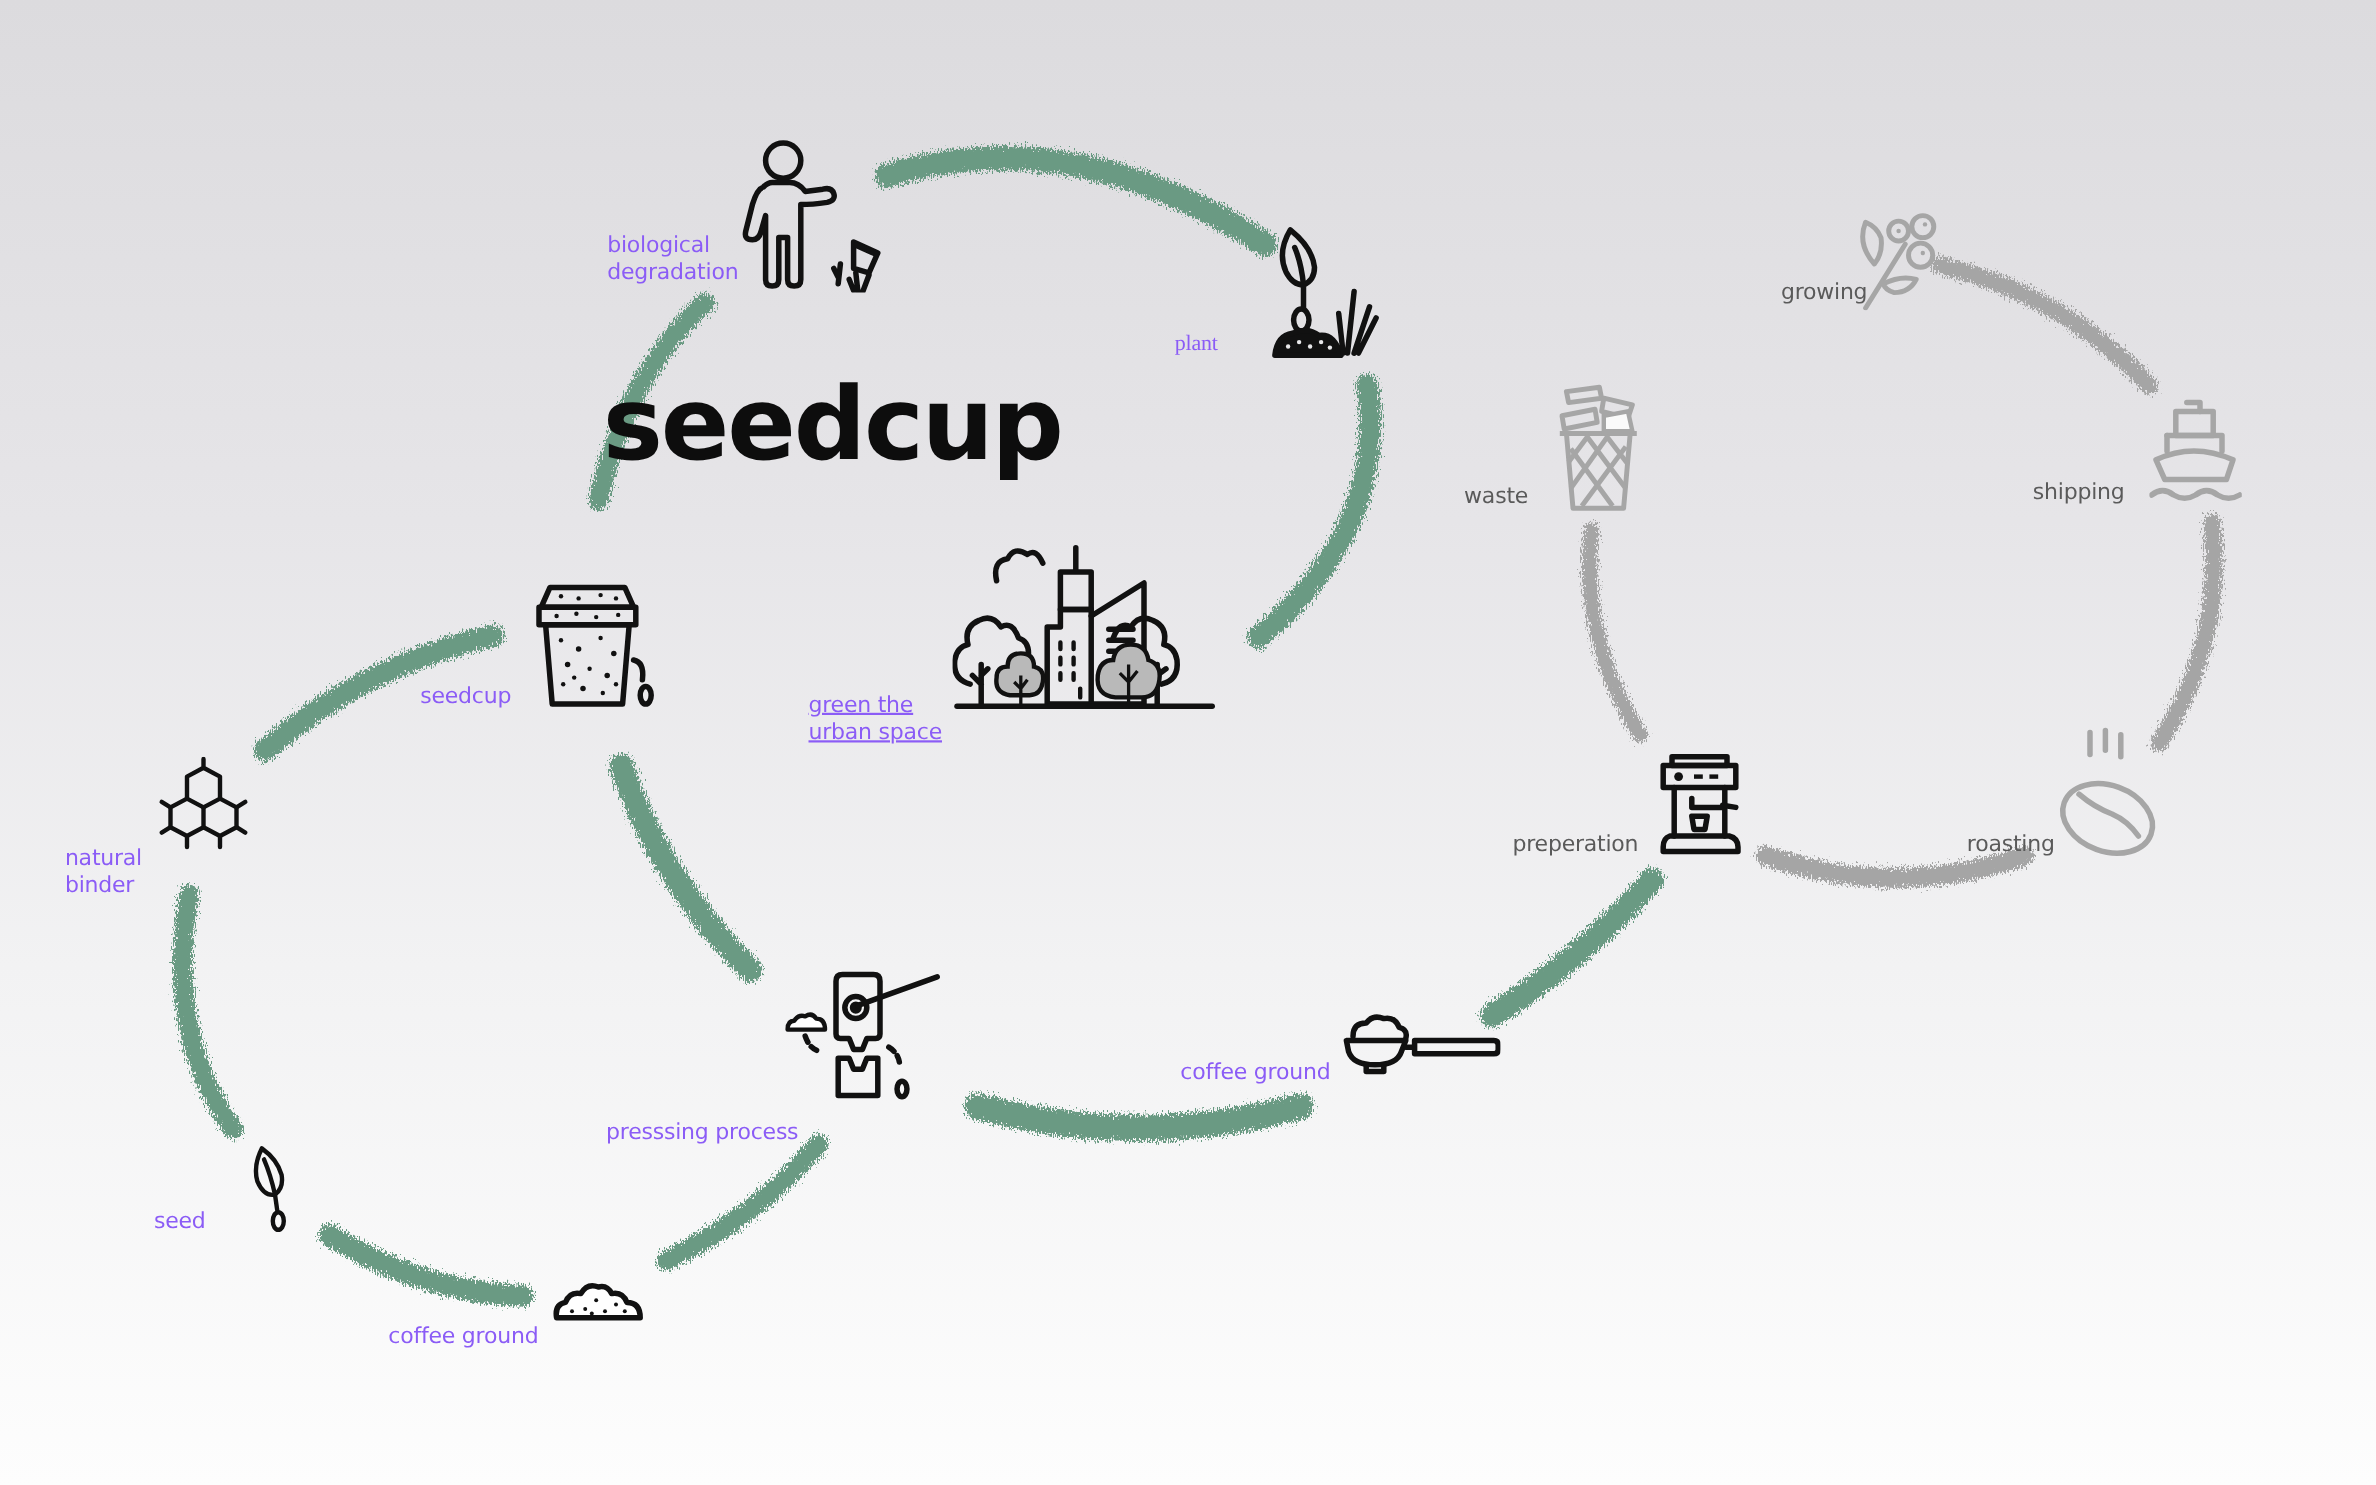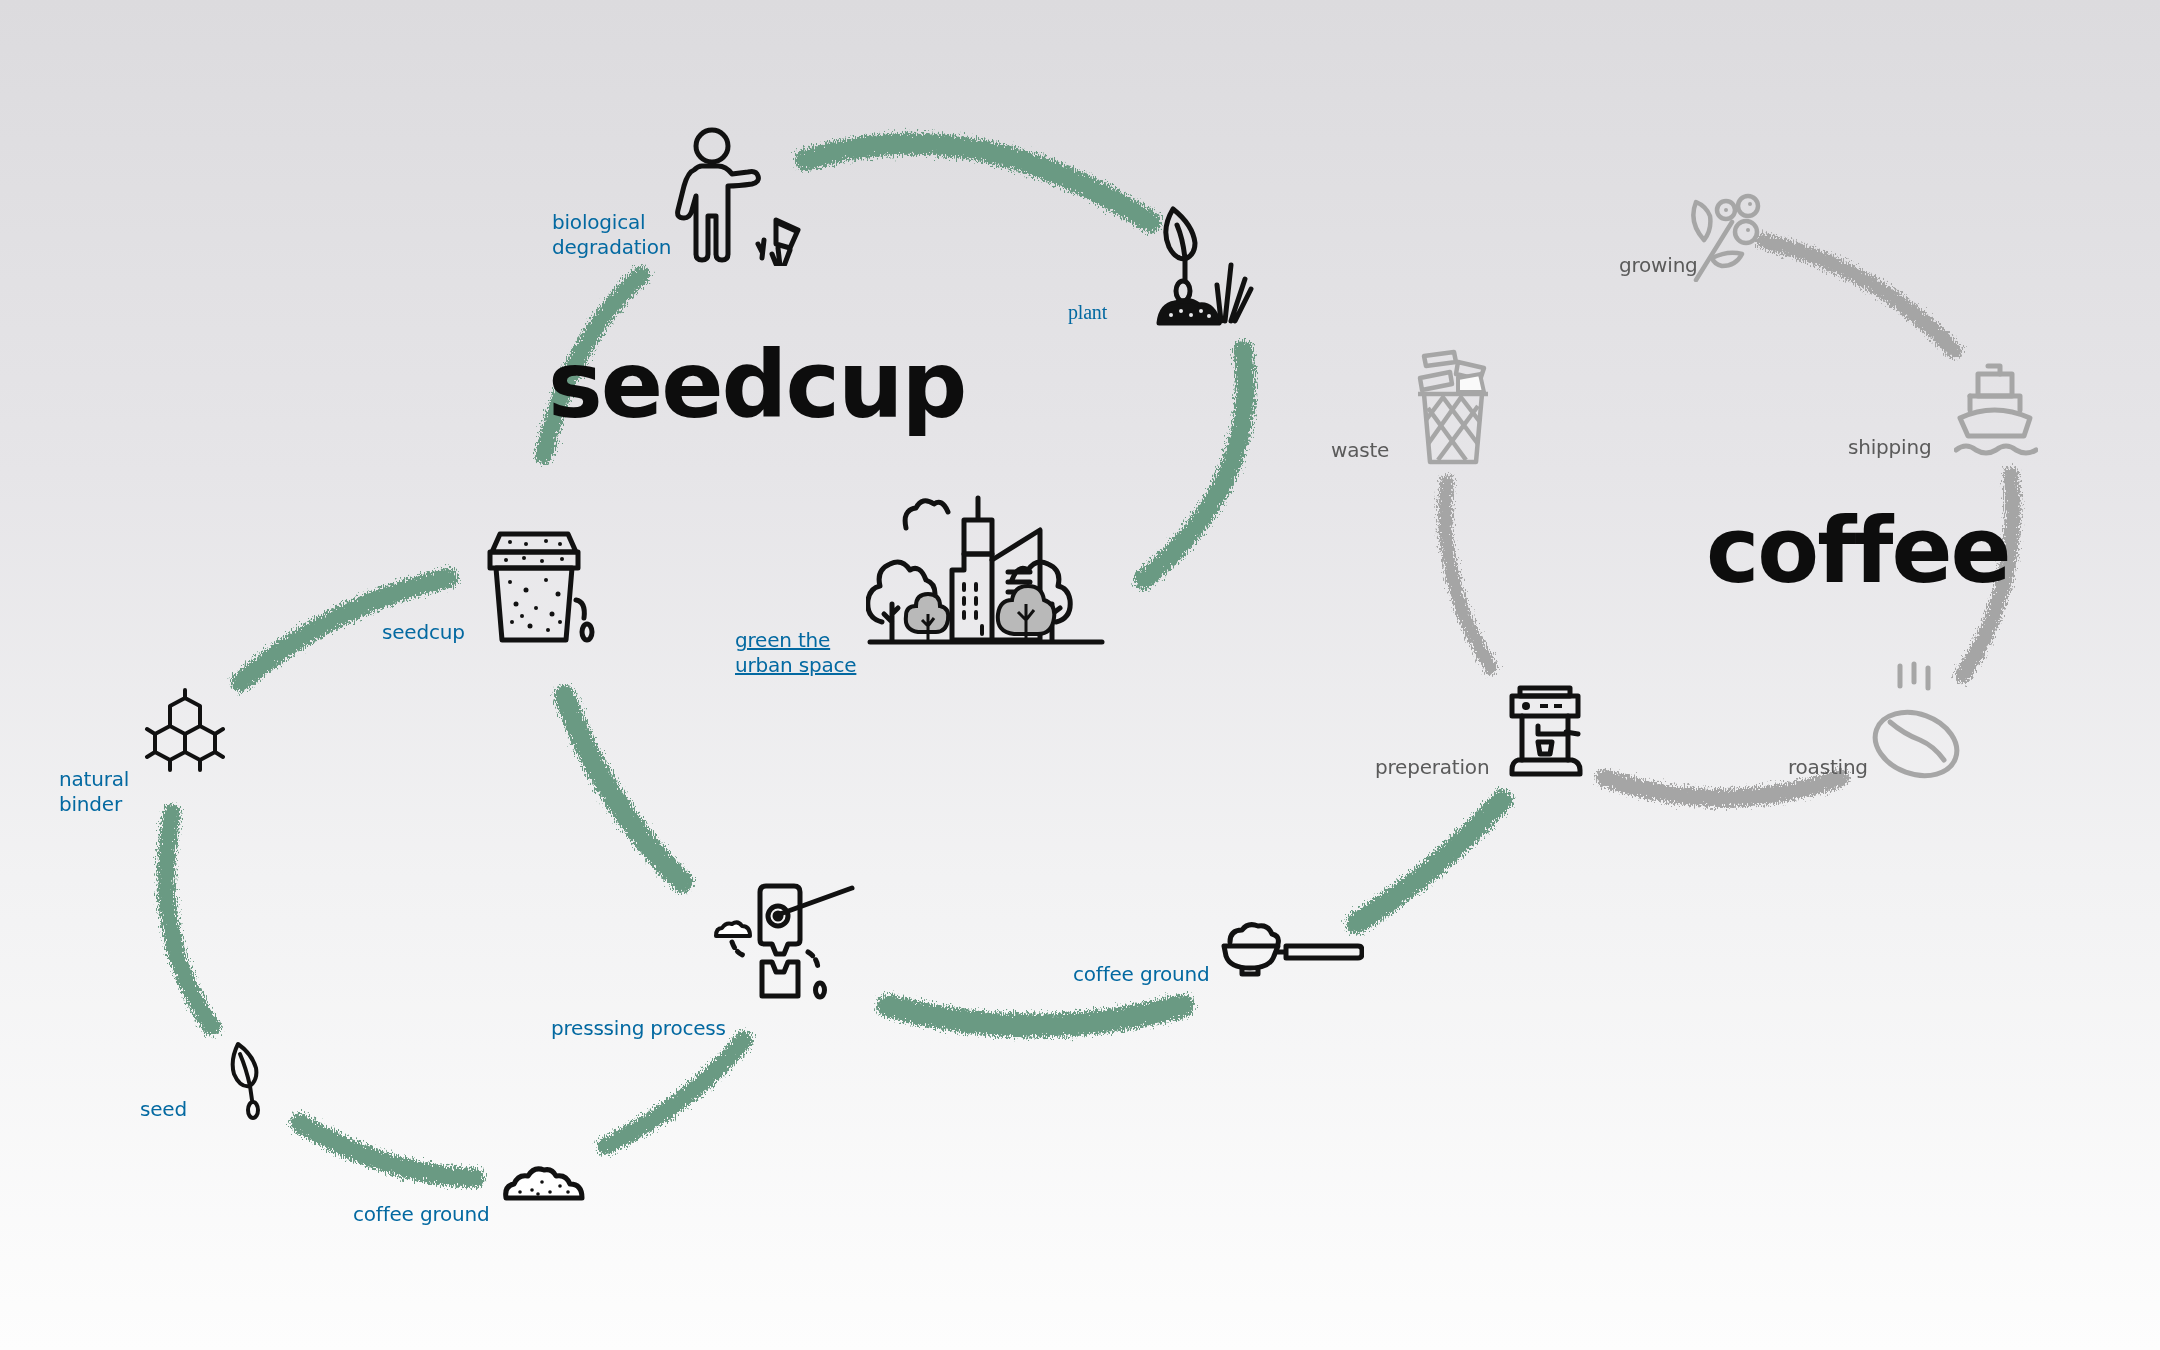--- a/index.html
+++ b/index.html
@@ -4,21 +4,21 @@
 <style>
   html, body { margin:0; padding:0; }
   body {
     width:2160px; height:1350px; overflow:hidden; position:relative;
     background: linear-gradient(180deg, #dcdbde 0%, #e6e5e8 35%, #f2f2f3 65%, #fdfdfd 100%);
     font-family: "DejaVu Sans", "Liberation Sans", sans-serif;
   }
   .stage { position:absolute; left:0; top:0; width:2160px; height:1350px; }
   svg.layer { position:absolute; left:0; top:0; }
   .label {
-    position:absolute; color:#0369a1; font-size:20px; line-height:25px;
+    position:absolute; color:#8b5cf6; font-size:20px; line-height:25px;
     font-family: "DejaVu Sans", "Liberation Sans", sans-serif; white-space:pre;
     letter-spacing:-0.2px;
   }
   .label.gray { color:#5a5a5a; }
   .title {
     position:absolute; color:#0d0d0d; font-weight:bold;
     font-family: "DejaVu Sans", "Liberation Sans", sans-serif; white-space:nowrap;
     letter-spacing:-2px;
   }
   .icon { position:absolute; }
@@ -53,21 +53,20 @@
       <g stroke="#a5a5a5">
         <path d="M1764,241 Q1880,270 1954,351" stroke-width="16"></path>
         <path d="M2011,475 Q2022,585 1963,675" stroke-width="16"></path>
         <path d="M1605,778 Q1722,818 1840,778" stroke-width="18"></path>
         <path d="M1447,482 Q1436,580 1491,668" stroke-width="14"></path>
       </g>
     </g>
   </svg>
 
   <div class="title" style="left:548px; top:332px; font-size:92px;">seedcup</div>
-  <div class="title" style="left:1706px; top:498px; font-size:90px;">coffee</div>
 
   <div class="label" style="left:552px; top:210px;">biological
 degradation</div>
   <div class="label" style="left:1068px; top:300px;font-family:Liberation Serif, serif;">plant</div>
   <div class="label" style="left:382px; top:620px;">seedcup</div>
   <div class="label" style="left:735px; top:628px;text-decoration:underline;">green the
 urban space</div>
   <div class="label" style="left:59px; top:767px;">natural
 binder</div>
   <div class="label" style="left:551px; top:1016px;">presssing process</div>

